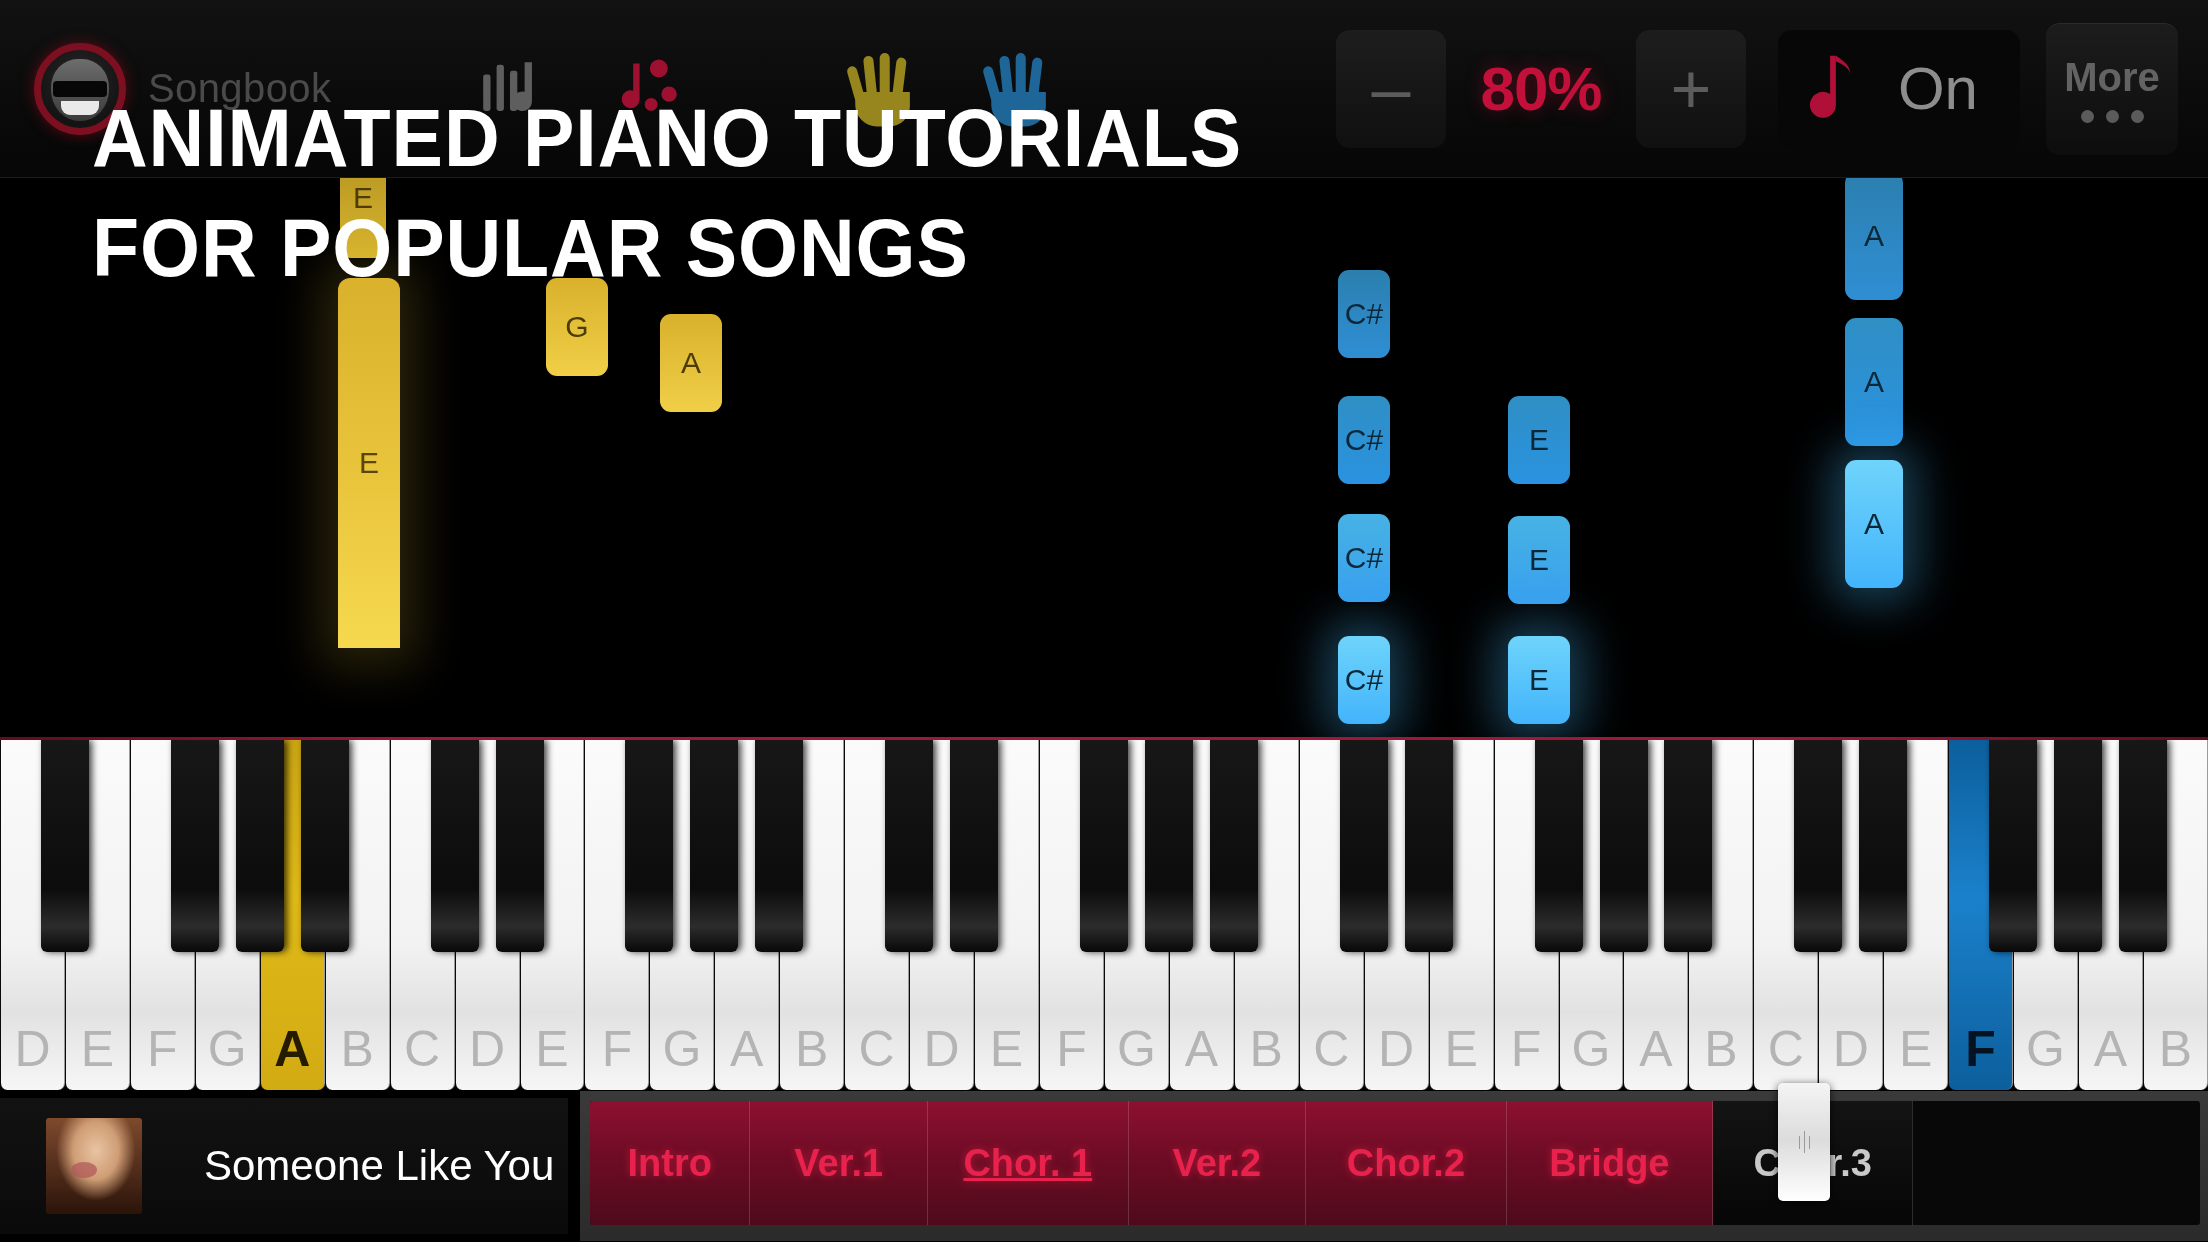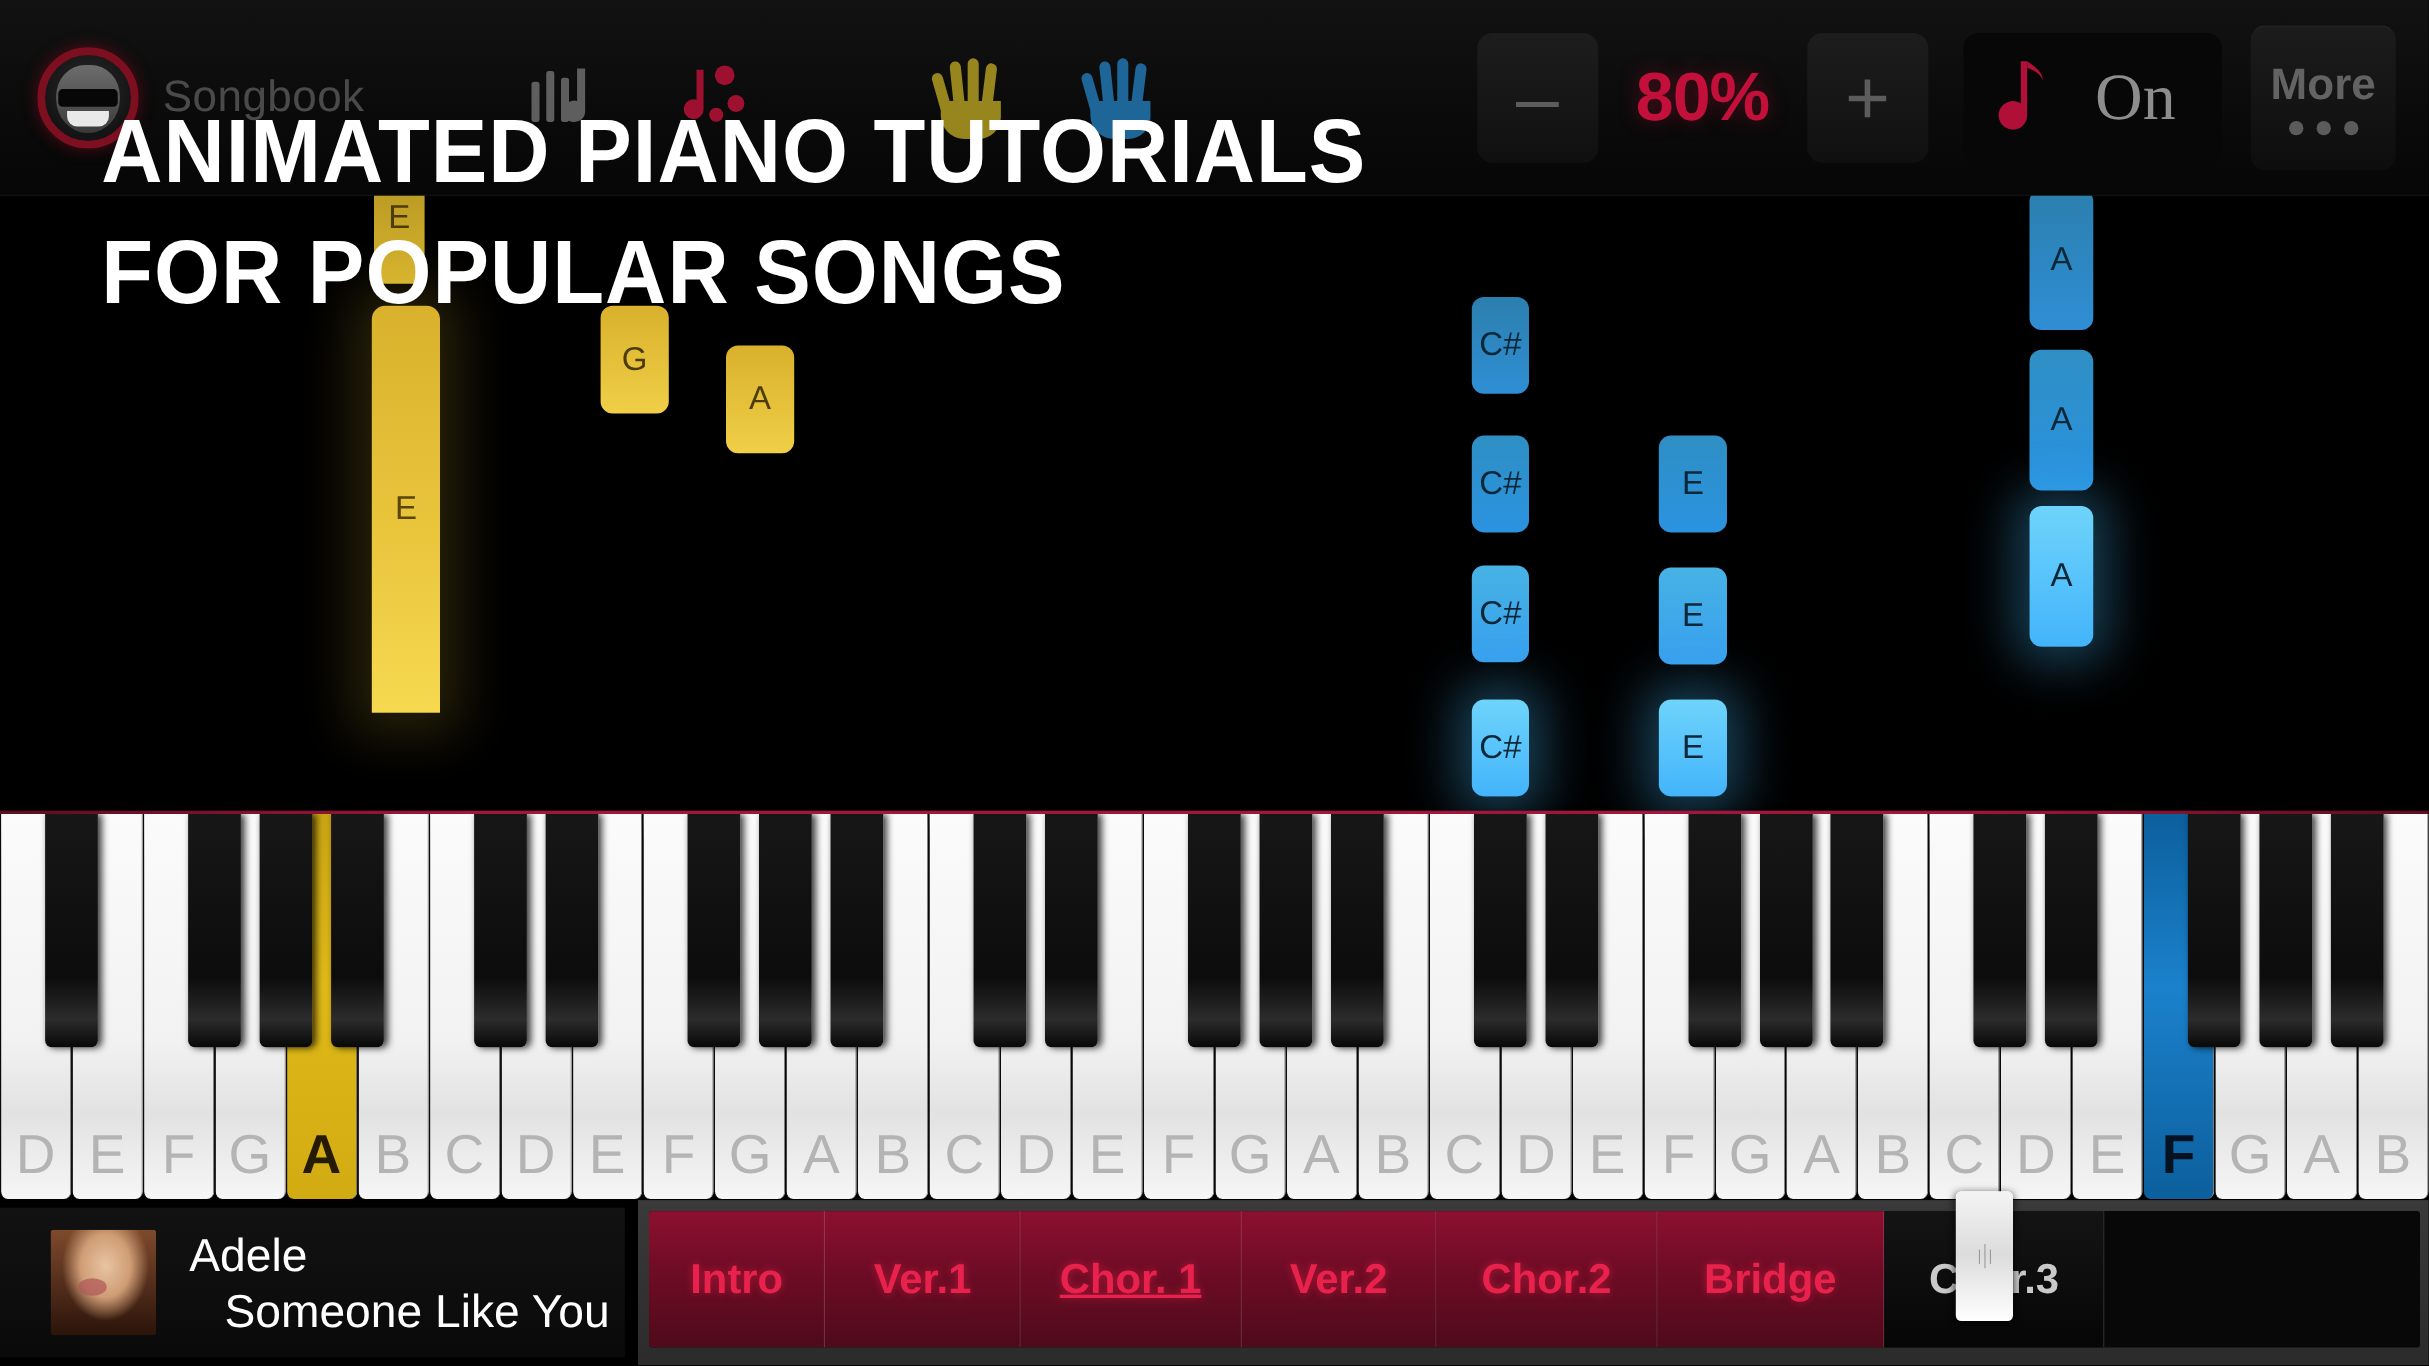--- a/index.html
+++ b/index.html
@@ -59,21 +59,21 @@
     color:#5c5c5c; font-size:70px; line-height:1; display:flex;
     align-items:center; justify-content:center; font-weight:300;
   }
   .tempo-val {
     width:190px; text-align:center; color:#c2103a; font-size:62px;
     font-weight:700; letter-spacing:-1px; text-shadow:0 0 18px rgba(194,16,58,.35);
   }
 
   .metro-wrap {
     display:flex; align-items:center; height:118px; border-radius:14px;
-    background:#070707; margin-left:18px;font-family:Liberation Serif, serif;
+    background:#070707; margin-left:18px;
   }
   .metro-note { width:110px; display:flex; align-items:center; justify-content:center; }
   .metro-state { color:#8d8d8d; font-size:60px; padding:0 42px 0 10px; font-weight:300; }
 
   .more-btn {
     width:132px; height:132px; margin:0 30px 0 26px; border-radius:14px;
     background:linear-gradient(180deg,#1c1c1c,#0d0d0d);
     display:flex; flex-direction:column; align-items:center; justify-content:center;
     border-top:1px solid #2a2a2a;
   }
@@ -484,21 +484,20 @@
         <div class="bk" style="left: 2054.12px;"></div>
         <div class="bk" style="left: 2119.06px;"></div>
       </div>
   </div>
 
   <div class="bottom">
 
     <div class="song">
       <div class="thumb"></div>
       <div class="meta">
-        <div class="artist">Adele</div>
         <div class="title">Someone Like You</div>
       </div>
     </div>
 
     <div class="sections">
       <div class="sections-inner" id="sections-inner">
           <div class="sec played" style="width: 9.96441%;">
             <span>Intro</span>
           </div>
           <div class="sec played" style="width: 11.032%;">

